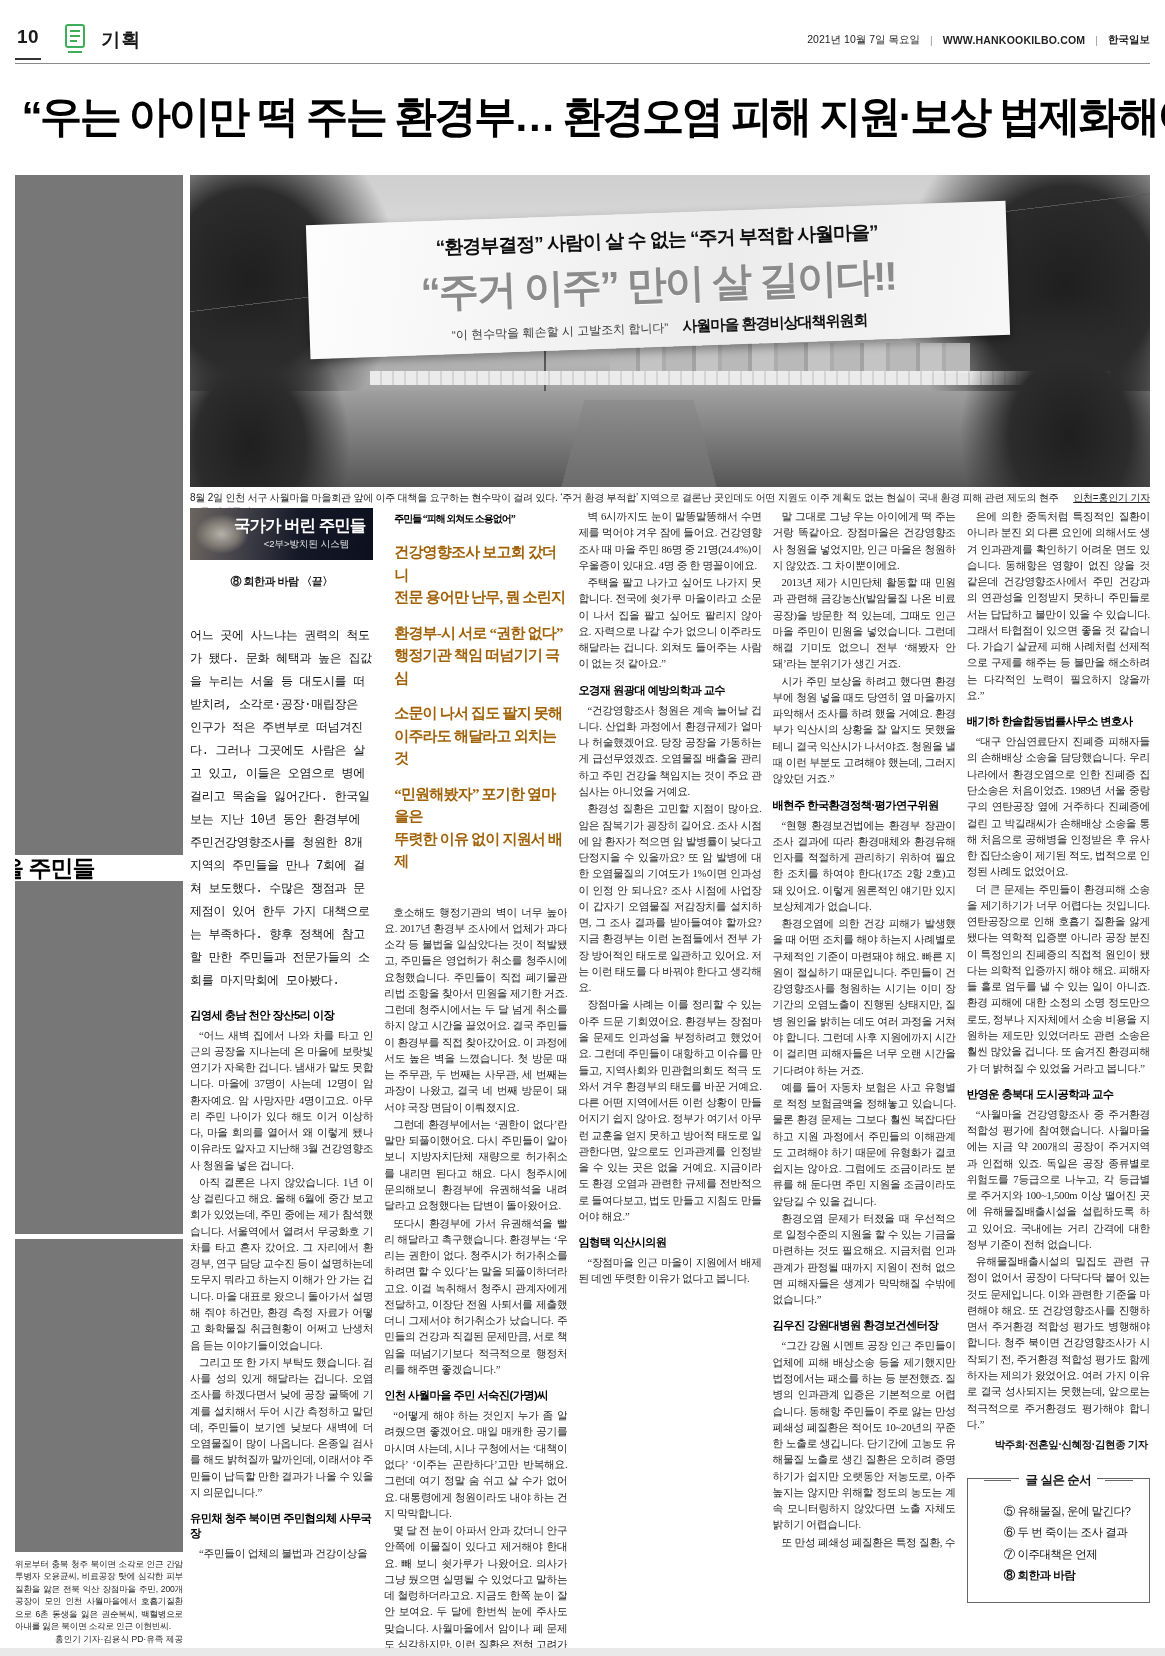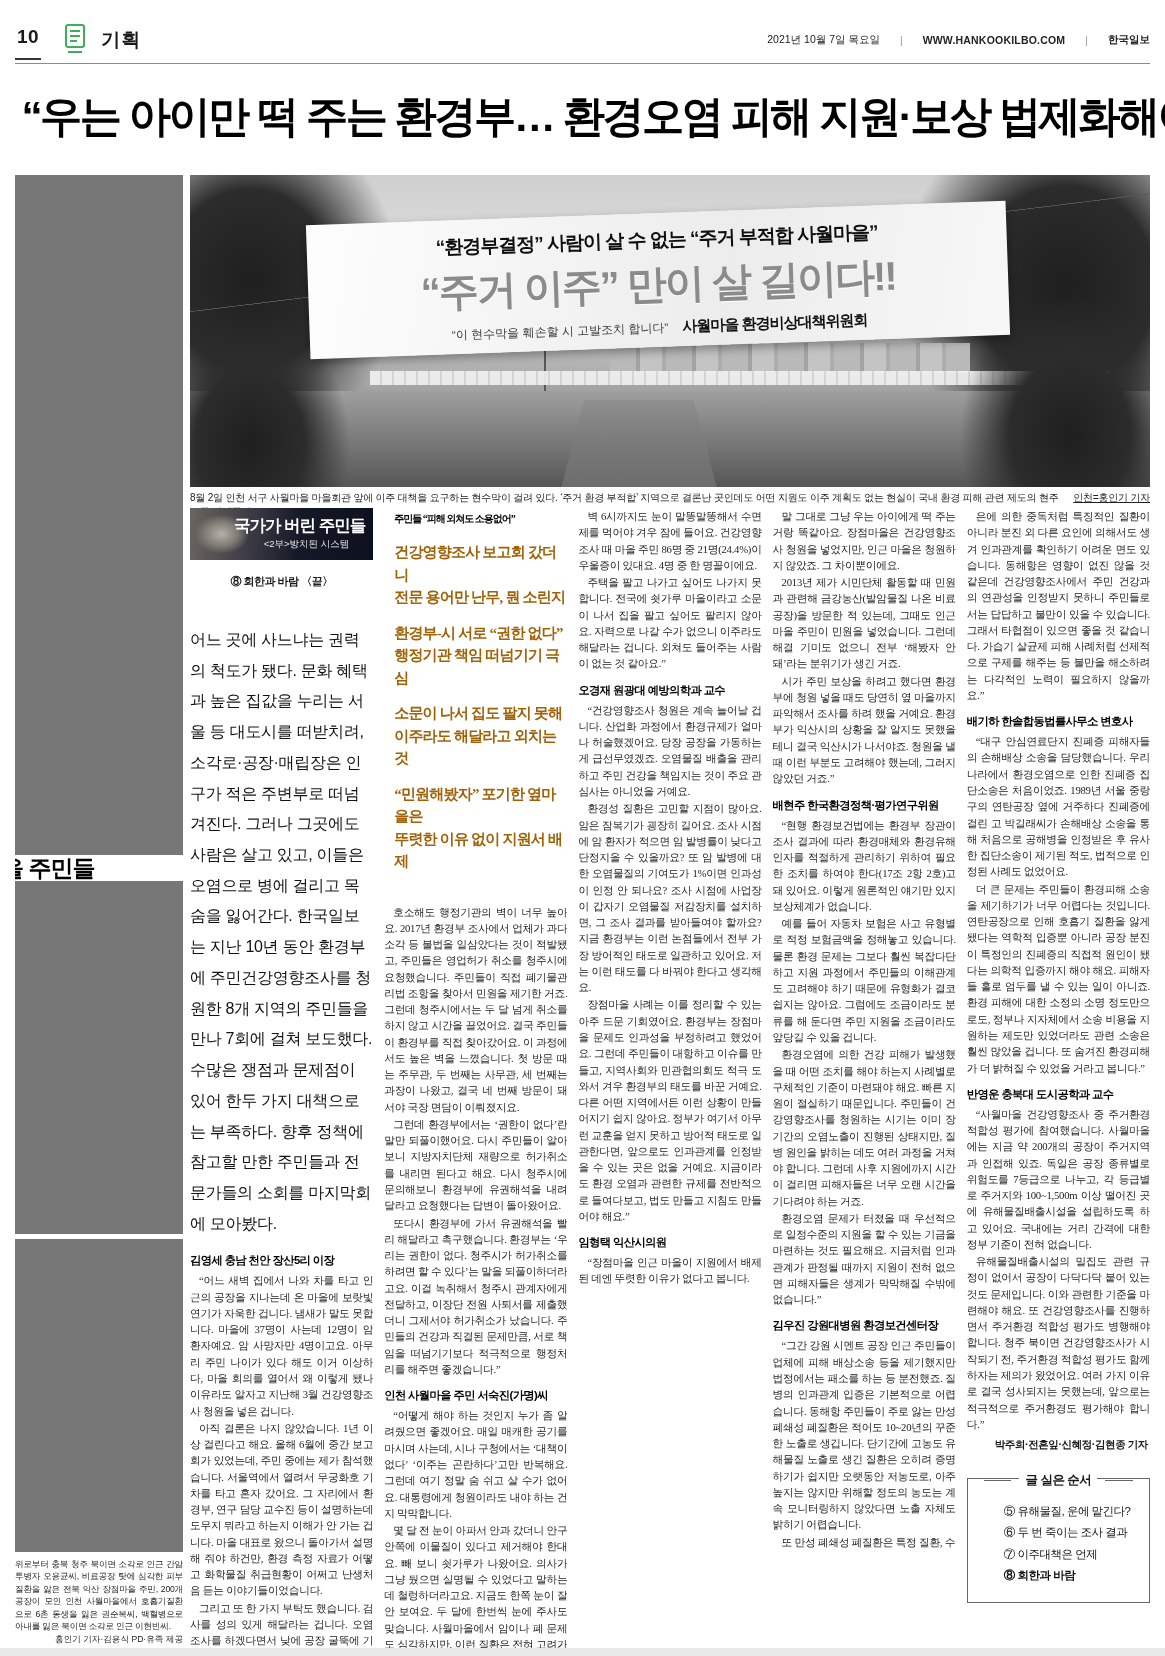--- a/index.html
+++ b/index.html
@@ -6,21 +6,21 @@
   html,body { background:#e9e9e9; }
   body { font-family:"Liberation Sans", sans-serif; color:#1a1a1a; }
   .page { position:relative; width:1165px; height:1648px; margin:0 auto; background:#fff; overflow:hidden; }
 
   
   .masthead { position:absolute; left:15px; right:15px; top:22px; height:42px;
               border-bottom:1px solid #8a8a8a; display:flex; align-items:center; }
   .pageno { font-size:19px; font-weight:bold; letter-spacing:.5px; border-bottom:2px solid #333; padding:0 2px 10px; }
   .m-icon { margin:0 14px 4px 22px; }
   .section { font-size:19px; font-weight:bold; padding-bottom:6px; letter-spacing:1px; }
-  .m-right { margin-left:auto; font-size:10.5px; color:#222; display:flex; gap:20px; align-items:center; padding-bottom:6px; }
+  .m-right { margin-left:auto; font-size:10.5px; color:#222; display:flex; gap:10px; align-items:center; padding-bottom:6px; }
   .m-sep { color:#999; }
   .paper-name { font-weight:bold; }
   .m-right .site { font-weight:bold; letter-spacing:.2px; }
 
   
   .headline { position:absolute; left:10px; right:10px; top:88px; text-align:center;
               font-size:43px; font-weight:900; letter-spacing:-2.5px; color:#000;
               font-family:"Liberation Sans", sans-serif; white-space:nowrap; transform:scaleX(.98); }
 
   
@@ -90,21 +90,21 @@
 
   .seriesbox { height:52px; margin-bottom:14px; position:relative; color:#fff; overflow:hidden;
     background:linear-gradient(95deg,#6b6560 0%, #3a3a44 34%, #151827 60%, #0d101f 100%); }
   .seriesbox .smoke { position:absolute; left:6px; top:4px; width:64px; height:44px;
     background:radial-gradient(30px 22px at 40% 50%, #cfcabf 0%, #8b867c 55%, rgba(0,0,0,0) 90%); opacity:.8; }
   .sb-t { position:absolute; right:8px; top:7px; font-size:16.5px; font-weight:900; letter-spacing:-1px; }
   .sb-s { position:absolute; right:24px; top:30px; font-size:9.5px; color:#e8e8e8; }
 
   .episode { text-align:center; font-size:11px; font-weight:900; letter-spacing:-0.5px; margin:8px 0 14px; }
 
-  .lede { font-family:Liberation Sans, sans-serif; font-size:16px; line-height:1.92; color:#111;
+  .lede { font-family:Liberation Mono, monospace; font-size:12px; line-height:1.92; color:#111;
           letter-spacing:-0.3px; margin-bottom:14px;margin-top:36px; }
   .para { font-family:"Liberation Serif", serif; font-size:10.7px; line-height:1.52; text-align:justify;
           letter-spacing:-0.25px; color:#1c1c1c; text-indent:9px; margin-bottom:1px; }
   .sub  { font-size:11.3px; font-weight:900; letter-spacing:-0.6px; margin:11px 0 4px; color:#000; }
 
   .hb { padding:4px 0 2px 10px; margin-bottom:16px; }
   .hb.rule { border-left:1px solid #888; }
   .hb-title { font-family:"Liberation Serif", serif; font-size:10px; font-weight:900; letter-spacing:-1px; color:#000; margin-bottom:15px; }
   .hb-b { font-family:"Liberation Serif", serif; font-size:15px; font-weight:700; letter-spacing:-0.8px;
           color:#a16207; line-height:1.5; white-space:pre-line; margin-bottom:13px; }
@@ -226,22 +226,22 @@
         <p class="para">장점마을 사례는 이를 정리할 수 있는 아주 드문 기회였어요. 환경부는 장점마을 문제도 인과성을 부정하려고 했었어요. 그런데 주민들이 대항하고 이슈를 만들고, 지역사회와 민관협의회도 적극 도와서 겨우 환경부의 태도를 바꾼 거예요. 다른 어떤 지역에서든 이런 상황이 만들어지기 쉽지 않아요. 정부가 여기서 아무런 교훈을 얻지 못하고 방어적 태도로 일관한다면, 앞으로도 인과관계를 인정받을 수 있는 곳은 없을 거예요. 지금이라도 환경 오염과 관련한 규제를 전반적으로 들여다보고, 법도 만들고 지침도 만들어야 해요.”</p>
         <div class="sub">임형택 익산시의원</div>
         <p class="para">“장점마을 인근 마을이 지원에서 배제된 데엔 뚜렷한 이유가 없다고 봅니다.</p>
       </div>
     <div class="col">
         <p class="para">말 그대로 그냥 우는 아이에게 떡 주는 거랑 똑같아요. 장점마을은 건강영향조사 청원을 넣었지만, 인근 마을은 청원하지 않았죠. 그 차이뿐이에요.</p>
         <p class="para">2013년 제가 시민단체 활동할 때 민원과 관련해 금강농산(발암물질 나온 비료공장)을 방문한 적 있는데, 그때도 인근 마을 주민이 민원을 넣었습니다. 그런데 해결 기미도 없으니 전부 ‘해봤자 안 돼’라는 분위기가 생긴 거죠.</p>
         <p class="para">시가 주민 보상을 하려고 했다면 환경부에 청원 넣을 때도 당연히 옆 마을까지 파악해서 조사를 하려 했을 거예요. 환경부가 익산시의 상황을 잘 알지도 못했을 테니 결국 익산시가 나서야죠. 청원을 낼 때 이런 부분도 고려해야 했는데, 그러지 않았던 거죠.”</p>
         <div class="sub">배현주 한국환경정책·평가연구위원</div>
         <p class="para">“현행 환경보건법에는 환경부 장관이 조사 결과에 따라 환경매체와 환경유해인자를 적절하게 관리하기 위하여 필요한 조치를 하여야 한다(17조 2항 2호)고 돼 있어요. 이렇게 원론적인 얘기만 있지 보상체계가 없습니다.</p>
+        <p class="para">환경오염에 의한 건강 피해가 발생했을 때 어떤 조치를 해야 하는지 사례별로 구체적인 기준이 마련돼야 해요. 빠른 지원이 절실하기 때문입니다. 주민들이 건강영향조사를 청원하는 시기는 이미 장기간의 오염노출이 진행된 상태지만, 질병 원인을 밝히는 데도 여러 과정을 거쳐야 합니다. 그런데 사후 지원에까지 시간이 걸리면 피해자들은 너무 오랜 시간을 기다려야 하는 거죠.</p>
         <p class="para">예를 들어 자동차 보험은 사고 유형별로 적정 보험금액을 정해놓고 있습니다. 물론 환경 문제는 그보다 훨씬 복잡다단하고 지원 과정에서 주민들의 이해관계도 고려해야 하기 때문에 유형화가 결코 쉽지는 않아요. 그럼에도 조금이라도 분류를 해 둔다면 주민 지원을 조금이라도 앞당길 수 있을 겁니다.</p>
-        <p class="para">환경오염에 의한 건강 피해가 발생했을 때 어떤 조치를 해야 하는지 사례별로 구체적인 기준이 마련돼야 해요. 빠른 지원이 절실하기 때문입니다. 주민들이 건강영향조사를 청원하는 시기는 이미 장기간의 오염노출이 진행된 상태지만, 질병 원인을 밝히는 데도 여러 과정을 거쳐야 합니다. 그런데 사후 지원에까지 시간이 걸리면 피해자들은 너무 오랜 시간을 기다려야 하는 거죠.</p>
         <p class="para">환경오염 문제가 터졌을 때 우선적으로 일정수준의 지원을 할 수 있는 기금을 마련하는 것도 필요해요. 지금처럼 인과관계가 판정될 때까지 지원이 전혀 없으면 피해자들은 생계가 막막해질 수밖에 없습니다.”</p>
         <div class="sub">김우진 강원대병원 환경보건센터장</div>
         <p class="para">“그간 강원 시멘트 공장 인근 주민들이 업체에 피해 배상소송 등을 제기했지만 법정에서는 패소를 하는 등 분전했죠. 질병의 인과관계 입증은 기본적으로 어렵습니다. 동해항 주민들이 주로 앓는 만성 폐쇄성 폐질환은 적어도 10~20년의 꾸준한 노출로 생깁니다. 단기간에 고농도 유해물질 노출로 생긴 질환은 오히려 증명하기가 쉽지만 오랫동안 저농도로, 아주 높지는 않지만 위해할 정도의 농도는 계속 모니터링하지 않았다면 노출 자체도 밝히기 어렵습니다.</p>
         <p class="para">또 만성 폐쇄성 폐질환은 특정 질환, 수</p>
       </div>
     <div class="col">
         <p class="para">은에 의한 중독처럼 특징적인 질환이 아니라 분진 외 다른 요인에 의해서도 생겨 인과관계를 확인하기 어려운 면도 있습니다. 동해항은 영향이 없진 않을 것 같은데 건강영향조사에서 주민 건강과의 연관성을 인정받지 못하니 주민들로서는 답답하고 불만이 있을 수 있습니다. 그래서 타협점이 있으면 좋을 것 같습니다. 가습기 살균제 피해 사례처럼 선제적으로 구제를 해주는 등 불만을 해소하려는 다각적인 노력이 필요하지 않을까요.”</p>
         <div class="sub">배기하 한솔합동법률사무소 변호사</div>
         <p class="para">“대구 안심연료단지 진폐증 피해자들의 손해배상 소송을 담당했습니다. 우리나라에서 환경오염으로 인한 진폐증 집단소송은 처음이었죠. 1989년 서울 중랑구의 연탄공장 옆에 거주하다 진폐증에 걸린 고 박길래씨가 손해배상 소송을 통해 처음으로 공해병을 인정받은 후 유사한 집단소송이 제기된 적도, 법적으로 인정된 사례도 없었어요.</p>
         <p class="para">더 큰 문제는 주민들이 환경피해 소송을 제기하기가 너무 어렵다는 것입니다. 연탄공장으로 인해 호흡기 질환을 앓게 됐다는 역학적 입증뿐 아니라 공장 분진이 특정인의 진폐증의 직접적 원인이 됐다는 의학적 입증까지 해야 해요. 피해자들 홀로 엄두를 낼 수 있는 일이 아니죠. 환경 피해에 대한 소정의 소명 정도만으로도, 정부나 지자체에서 소송 비용을 지원하는 제도만 있었더라도 관련 소송은 훨씬 많았을 겁니다. 또 숨겨진 환경피해가 더 밝혀질 수 있었을 거라고 봅니다.”</p>

